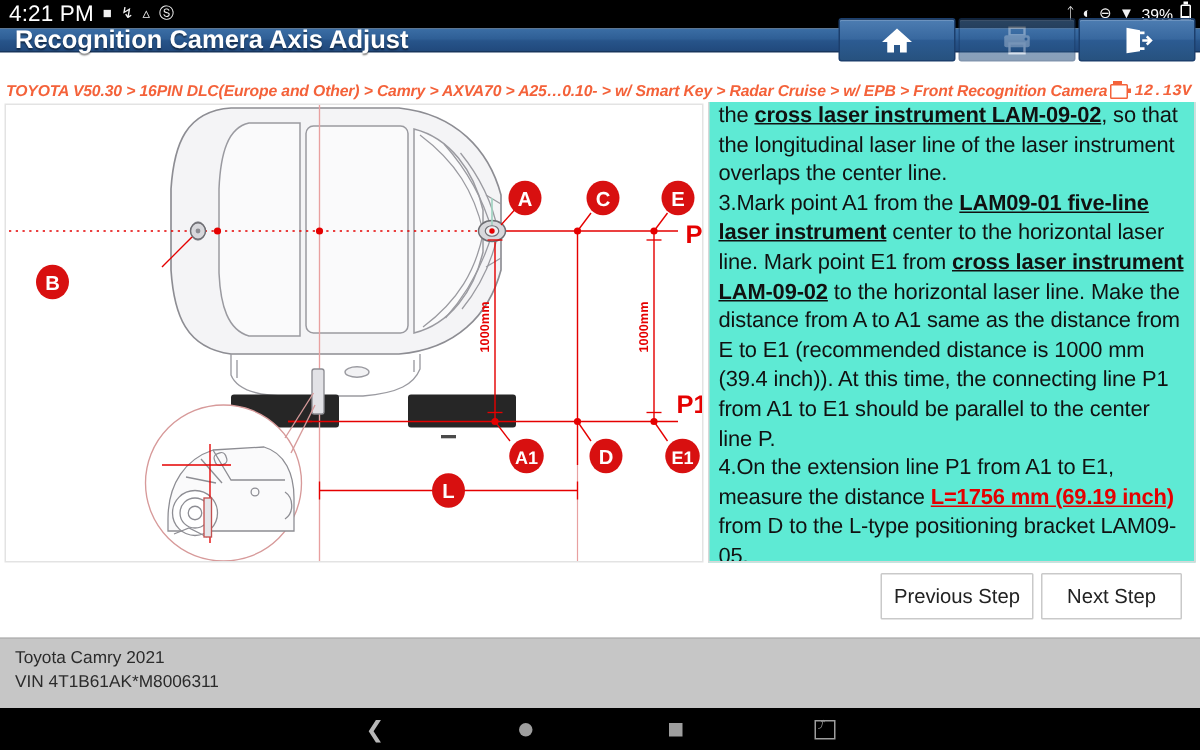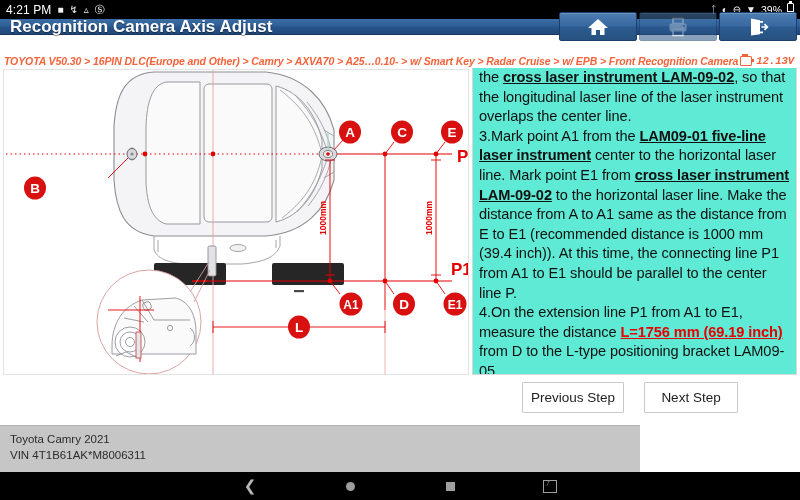--- a/index.html
+++ b/index.html
@@ -13,21 +13,21 @@
 
   
   .statusbar{
     position:absolute;left:0;top:0;width:800px;height:19px;
     background:#000000;color:#ffffff;
     display:flex;align-items:center;justify-content:space-between;
     padding:0 6px;box-sizing:border-box;
   }
   .sb-left{display:flex;align-items:center;gap:6px;}
   .sb-right{display:flex;align-items:center;gap:5px;}
-  .sb-time{font-size:12px;letter-spacing:.1px;text-align:center;}
+  .sb-time{font-size:15px;letter-spacing:.1px;text-align:center;}
   .sb-ico{font-size:10px;line-height:1;opacity:.95;display:inline-block;}
   .sb-pct{font-size:10.5px;}
   .batt{
     width:5px;height:11px;border:1px solid #fff;border-radius:1px;
     position:relative;display:inline-block;background:
       linear-gradient(to top,#fff 40%, transparent 40%);
   }
   .batt:before{content:"";position:absolute;top:-3px;left:1px;width:3px;height:2px;background:#fff;}
 
   
@@ -86,32 +86,32 @@
   }
   .proc-text{
     padding:0 4px 0 6px;font-size:14.6px;line-height:19.6px;color:#111;
     letter-spacing:-.1px;
   }
   .proc-text b{font-weight:bold;text-decoration:underline;}
   .proc-text .redv{color:#e50000;font-weight:bold;text-decoration:underline;margin-top:33px;}
 
   .btn-row{
     position:absolute;left:472px;top:310px;width:325px;height:36px;
-    display:flex;justify-content:center;align-items:center;gap:20px;
+    display:flex;justify-content:flex-end;align-items:center;gap:5px;
     box-sizing:border-box;padding-right:9px;
   }
   .step-btn{
     min-width:94px;height:31px;border:1px solid #c9c9c9;background:#fff;
     display:flex;align-items:center;justify-content:center;
     font-size:13.5px;color:#222;border-radius:1px;padding:0 8px;box-sizing:border-box;
   }
 
   
   .vehinfo{
-    position:absolute;left:0;top:425px;width:640px;height:47px;
+    position:absolute;left:0;top:425px;width:800px;height:47px;
     background:#c6c6c6;border-top:1px solid #b4b4b4;box-sizing:border-box;
     padding:6px 0 0 10px;color:#2b2b2b;font-size:11.5px;line-height:15.5px;
   }
 
   
   .navbar{
     position:absolute;left:0;top:472px;width:800px;height:28px;background:#000;
     display:flex;align-items:center;
   }
   .nav-item{position:absolute;top:0;height:28px;display:flex;align-items:center;justify-content:center;}

